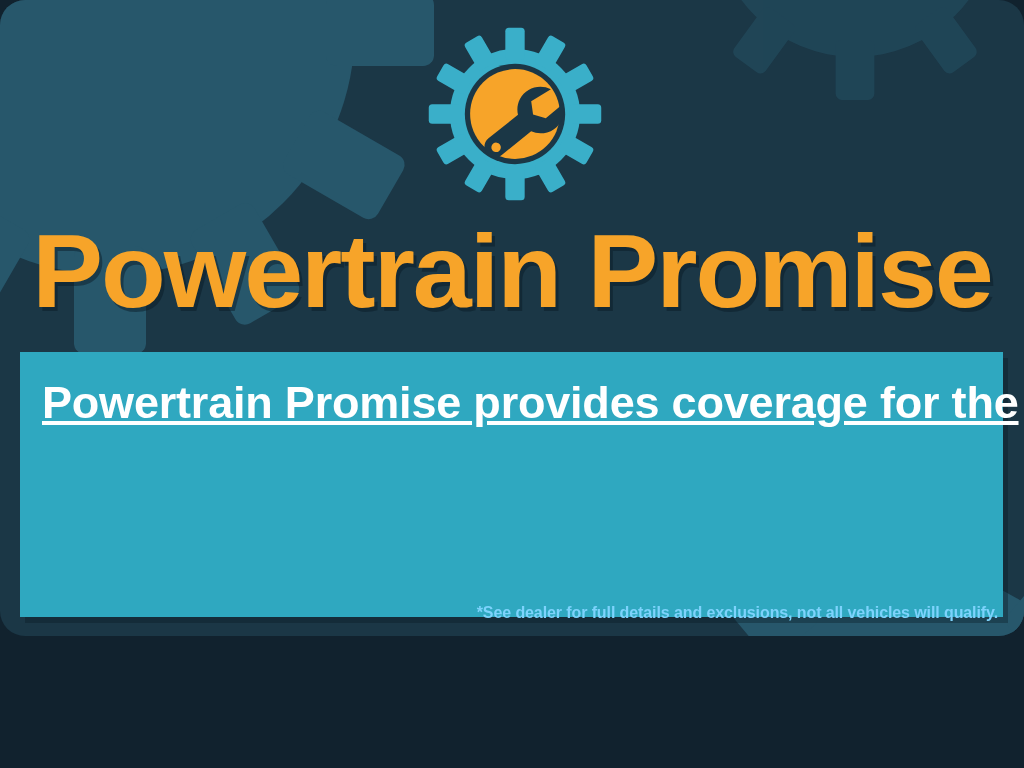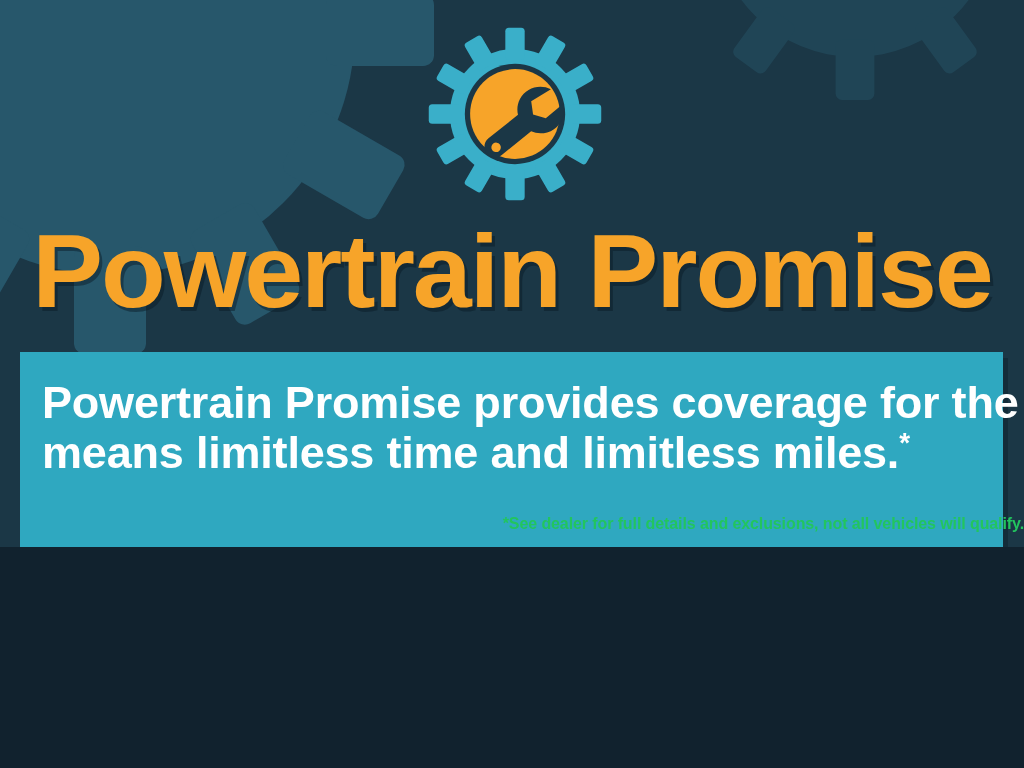--- a/index.html
+++ b/index.html
@@ -7,23 +7,24 @@
     margin: 0;
     padding: 0;
     background: #11222e;
   }
   body {
     font-family: "Liberation Sans", sans-serif;
   }
   #stage {
     position: relative;
     width: 1024px;
-    height: 547px;
+    height: 636px;
     overflow: hidden;
     background: #1b3746;
+    border-radius: 25px;
   }
 
   
   .bg-layer {
     position: absolute;
     inset: 0;
     overflow: hidden;
     pointer-events: none;
   }
   .bg-gear {
@@ -77,20 +78,21 @@
     left: 22px;
     right: 20px;
     top: 26px;
     color: #ffffff;
     font-family: "Liberation Sans Narrow", "Liberation Sans", sans-serif;
     font-weight: bold;
     font-size: 45px;
     line-height: 50px;
     text-align: justify;
     letter-spacing: -.2px;
+    text-decoration: underline;
   }
   #body-copy .line {
     display: block;
     text-align: justify;
     text-align-last: justify;
     white-space: pre;
   }
   #body-copy .line.last {
     text-align-last: left;
   }
@@ -120,23 +122,23 @@
   #subbrand-text {
     font-family: "Liberation Sans", sans-serif;
     font-size: 25px;
     fill: #ffffff;
     letter-spacing: 7.5px;
   }
 
   
   #disclaimer {
     position: absolute;
-    right: 0;
+    right: 26px;
     bottom: 14px;
-    color: #22c55e;
+    color: #7dd3fc;
     font-family: "Liberation Sans Narrow", "Liberation Sans", sans-serif;
     font-weight: bold;
     font-size: 16px;
     letter-spacing: -.1px;
     white-space: nowrap;
     margin-left: 20px;
   }
 </style>
 </head>
 <body>
@@ -227,21 +229,20 @@
       <path d="M136.5 66.5c-13.5-4.6-28.4 2.3-33.3 15.8-2.2 6.1-1.9 12.5.3 18.1L74 131.5c-4.6 4.9-4.4 12.6.4 17.2 4.9 4.6 12.6 4.4 17.2-.5l29.3-31.2c5.9 1.6 12.3 1.2 18.2-1.4 13.1-5.8 19-21.2 13.2-34.3l-17 18.5-14.9-2.2-4.2-14.6 20.3-16.5z"></path>
       <circle cx="84" cy="140.5" r="5.4" fill="#f7a429"></circle>
     </g>
   </svg>
 
   <div id="headline">Powertrain Promise</div>
 
   <div id="body-panel">
     <div id="body-copy">
       <span class="line">Powertrain Promise provides coverage for the</span>
-      <span class="line last"><span>means limitless time and limitless miles.</span><sup>*</sup></span>
     </div>
   </div>
 
   <div id="logo">
     <svg viewBox="0 0 300 112">
 
       <text id="wordmark-text" x="0" y="82">Oliver</text>
 
       <g>
         <path class="logo-fill" d="M13 38c0-16.5 11-28 24.8-28S62.6 21.5 62.6 38c0 2.6-.4 5-1.1 7.2H14.1A24.6 24.6 0 0 1 13 38z"></path>

